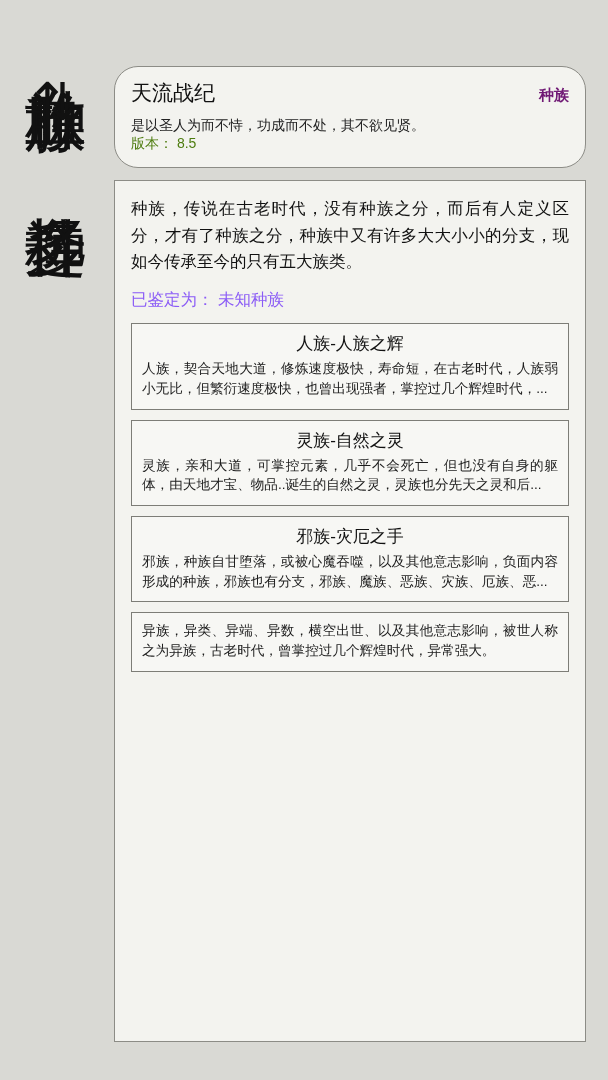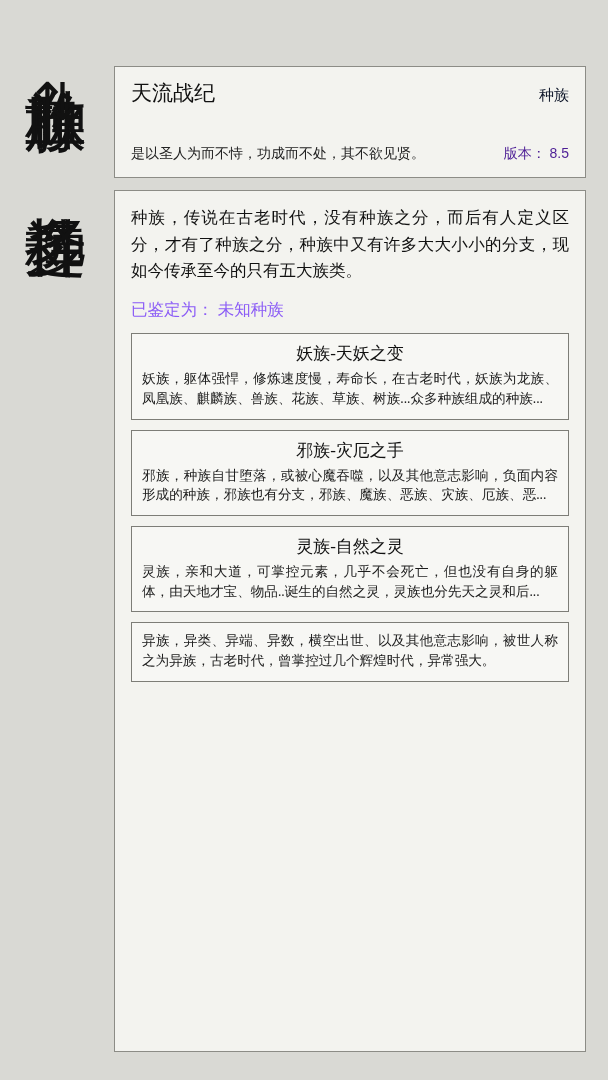--- a/index.html
+++ b/index.html
@@ -65,56 +65,57 @@
 
   .card {
     background: #f3f3ef;
     border: 1px solid #8c8c86;
     box-sizing: border-box;
   }
 
   .header-card {
     padding: 12px 16px 14px 16px;
     margin-bottom: 12px;
+    border-radius: 24px;
   }
   .header-row {
     display: flex;
     align-items: baseline;
     justify-content: space-between;
   }
   .game-title {
     font-size: 21px;
     font-weight: 400;
     color: #111;
   }
   .header-corner {
     font-size: 15px;
-    color: #0f172a;
+    color: #701a75;
+    font-weight: bold;
   }
   .header-row2 {
     display: flex;
     align-items: baseline;
     justify-content: space-between;
     margin-top: 10px;
+    flex-direction: column;
   }
   .subtitle {
     font-size: 14px;
     color: #222;
   }
   .version {
     font-size: 14px;
-    color: #4c1d95;
+    color: #4d7c0f;
     white-space: nowrap;
-    margin-top: 28px;
   }
 
   .body-card {
     padding: 14px 16px 8px 16px;
     min-height: 862px;
-    font-family: Liberation Serif, serif;
   }
   .lore {
     font-size: 16.5px;
     line-height: 1.62;
     color: #111;
     text-align: justify;
   }
   .identified {
     font-size: 16.5px;
     margin-top: 14px;
@@ -169,37 +170,37 @@
         <div class="version">版本： 8.5</div>
       </div>
     </div>
 
     <div class="card body-card">
       <div class="lore">种族，传说在古老时代，没有种族之分，而后有人定义区分，才有了种族之分，种族中又有许多大大小小的分支，现如今传承至今的只有五大族类。</div>
       <div class="identified">已鉴定为： 未知种族</div>
 
       <div class="race-list">
 
-
-        <div class="race-item">
-          <div class="race-name">妖族-天妖之变</div>
-          <div class="race-desc">妖族，躯体强悍，修炼速度慢，寿命长，在古老时代，妖族为龙族、凤凰族、麒麟族、兽族、花族、草族、树族...众多种族组成的种族...</div>
+        <div class="race-item">
+          <div class="race-name">人族-人族之辉</div>
+          <div class="race-desc">人族，契合天地大道，修炼速度极快，寿命短，在古老时代，人族弱小无比，但繁衍速度极快，也曾出现强者，掌控过几个辉煌时代，...</div>
+        </div>
+
+
+        <div class="race-item">
+          <div class="race-name">灵族-自然之灵</div>
+          <div class="race-desc">灵族，亲和大道，可掌控元素，几乎不会死亡，但也没有自身的躯体，由天地才宝、物品..诞生的自然之灵，灵族也分先天之灵和后...</div>
         </div>
 
         <div class="race-item">
           <div class="race-name">邪族-灾厄之手</div>
           <div class="race-desc">邪族，种族自甘堕落，或被心魔吞噬，以及其他意志影响，负面内容形成的种族，邪族也有分支，邪族、魔族、恶族、灾族、厄族、恶...</div>
         </div>
 
         <div class="race-item">
-          <div class="race-name">灵族-自然之灵</div>
-          <div class="race-desc">灵族，亲和大道，可掌控元素，几乎不会死亡，但也没有自身的躯体，由天地才宝、物品..诞生的自然之灵，灵族也分先天之灵和后...</div>
-        </div>
-
-        <div class="race-item">
           <div class="race-desc">异族，异类、异端、异数，横空出世、以及其他意志影响，被世人称之为异族，古老时代，曾掌控过几个辉煌时代，异常强大。</div>
         </div>
 
       </div>
     </div>
 
   </div>
 </div>
 
 </body></html>

